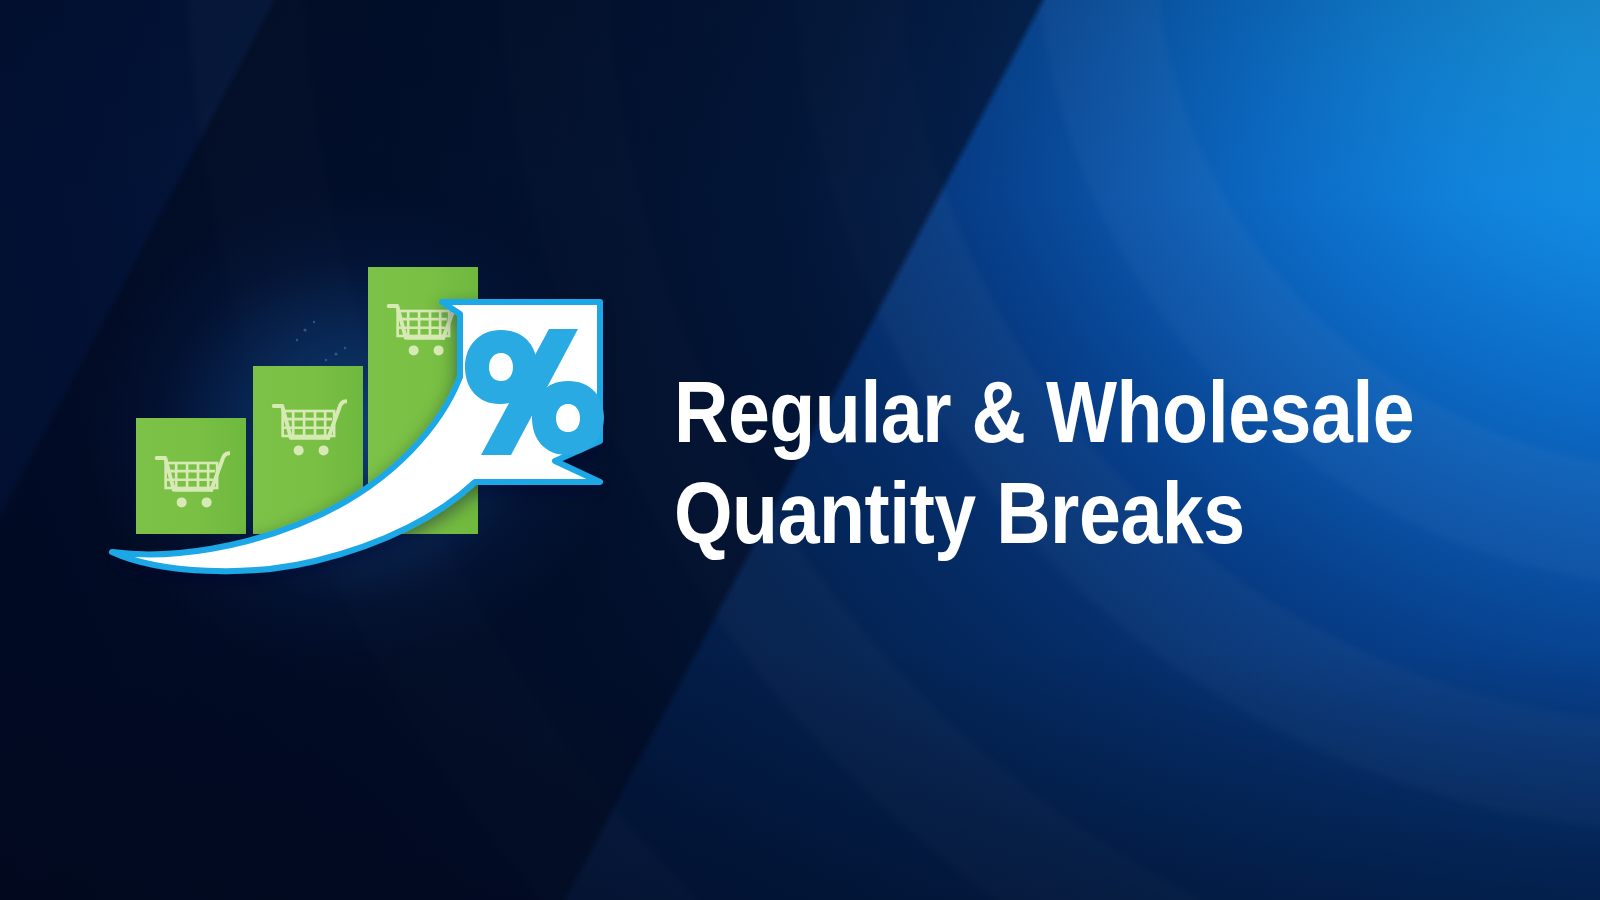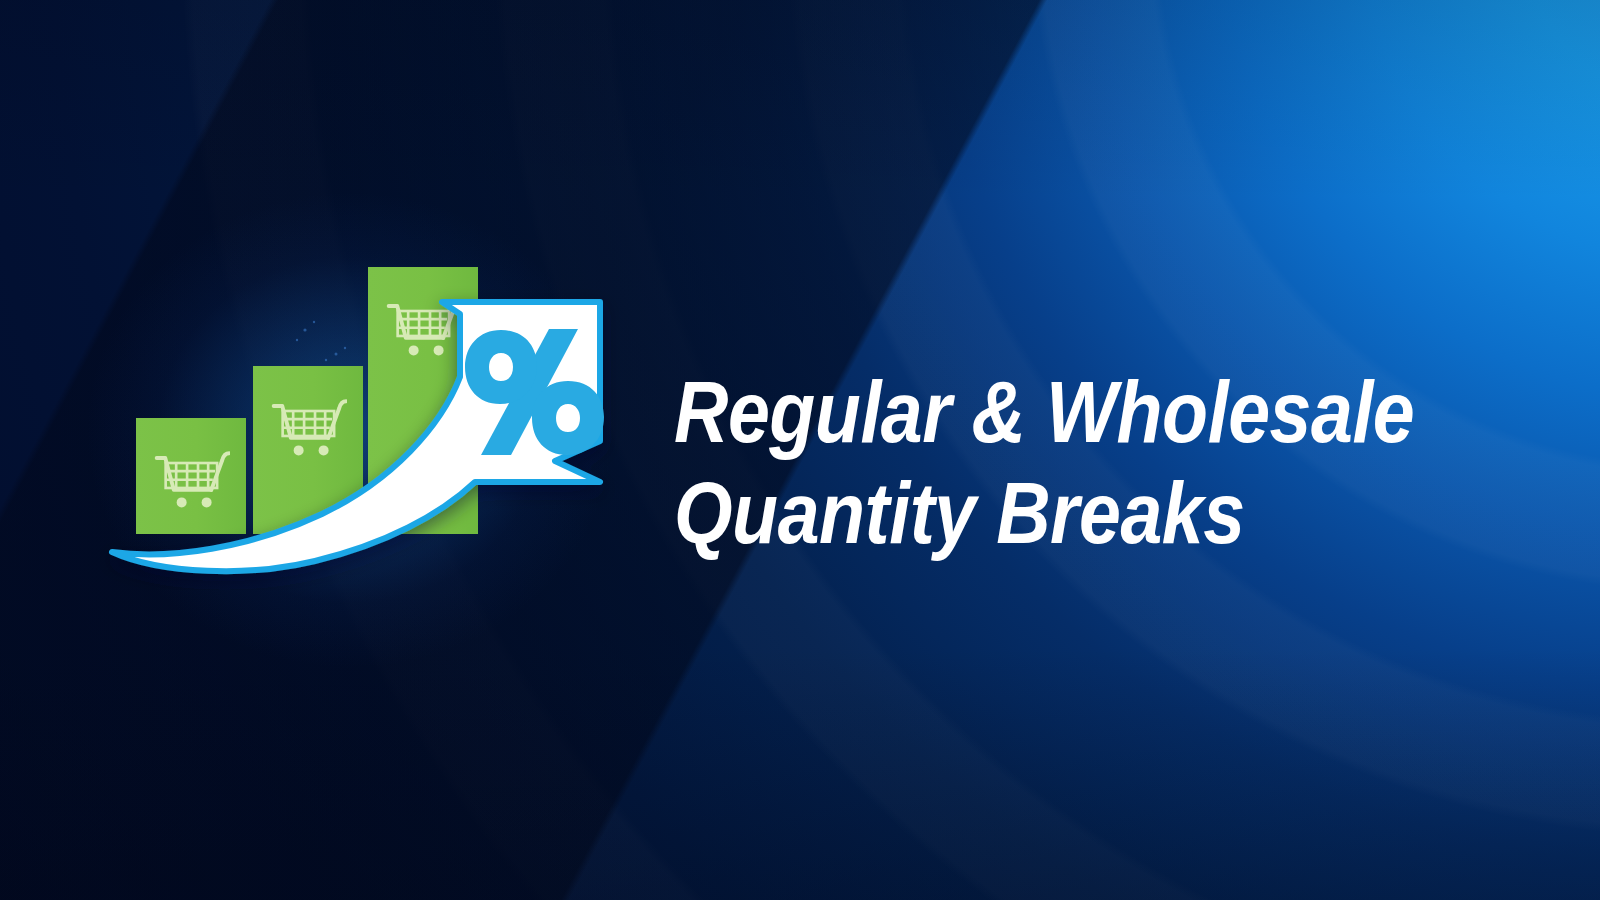--- a/index.html
+++ b/index.html
@@ -8,21 +8,20 @@
     padding: 0;
     background: #000;
   }
   #banner {
     position: relative;
     width: 1600px;
     height: 900px;
     overflow: hidden;
     font-family: "Liberation Sans", "DejaVu Sans", sans-serif;
     background: #0369a1;
-    font-style: italic;
   }
 
   
   .bg-base {
     position: absolute;
     inset: 0;
     background: #02103a;
   }
   .bg-glow-tr {
     position: absolute;

